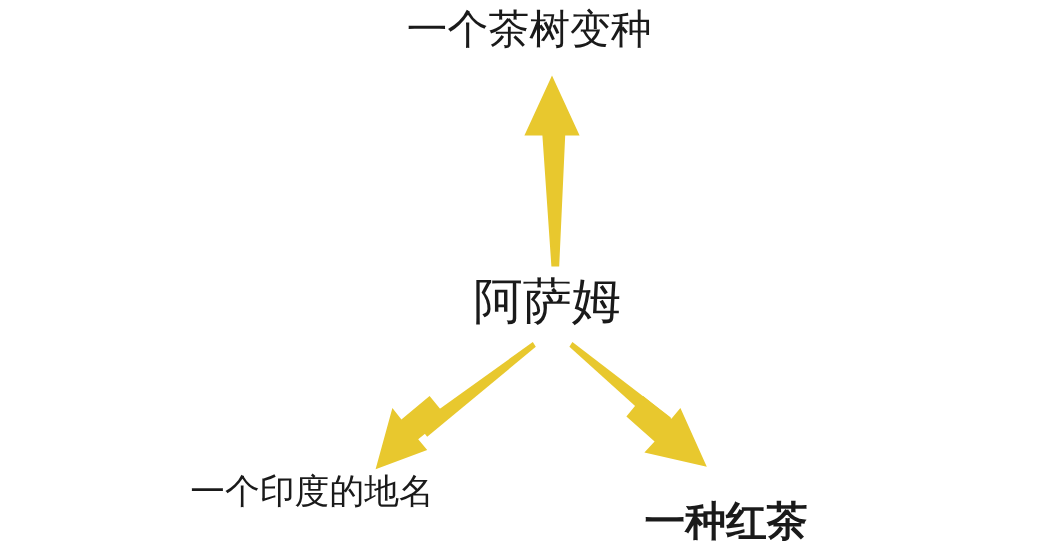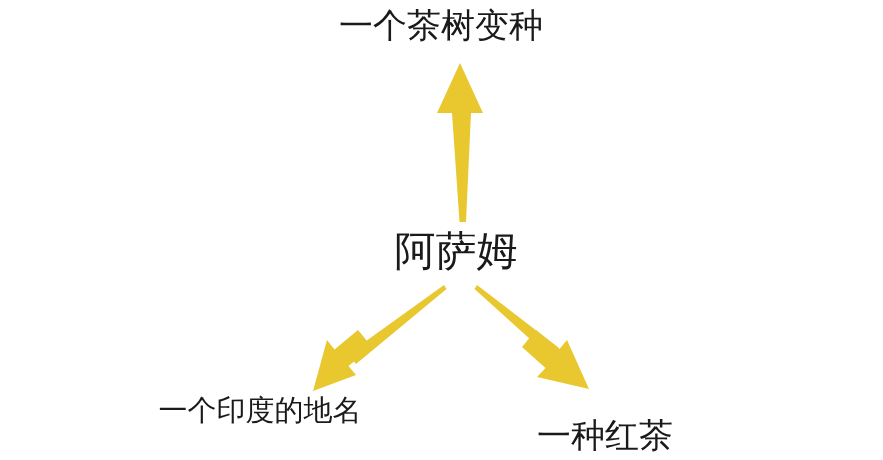--- a/index.html
+++ b/index.html
@@ -50,20 +50,21 @@
     left: 260px;
     top: 396px;
     transform: translateX(-50%);
     font-size: 29px;
   }
   #label-bottom-right {
     left: 605px;
     top: 418px;
     transform: translateX(-50%);
     font-size: 34px;
+    font-weight: bold;
   }
 </style>
 </head>
 <body>
 
 <div id="diagram-root" style="background: rgb(255, 255, 255);">
 
   <svg id="arrow-layer" viewBox="0 0 883 460" width="883" height="460" xmlns="http://www.w3.org/2000/svg">
 
     <polygon fill="#e8c82e" points="459.5,222 452,113 437,113 460,63 483,113 471,113 466,222"></polygon>

